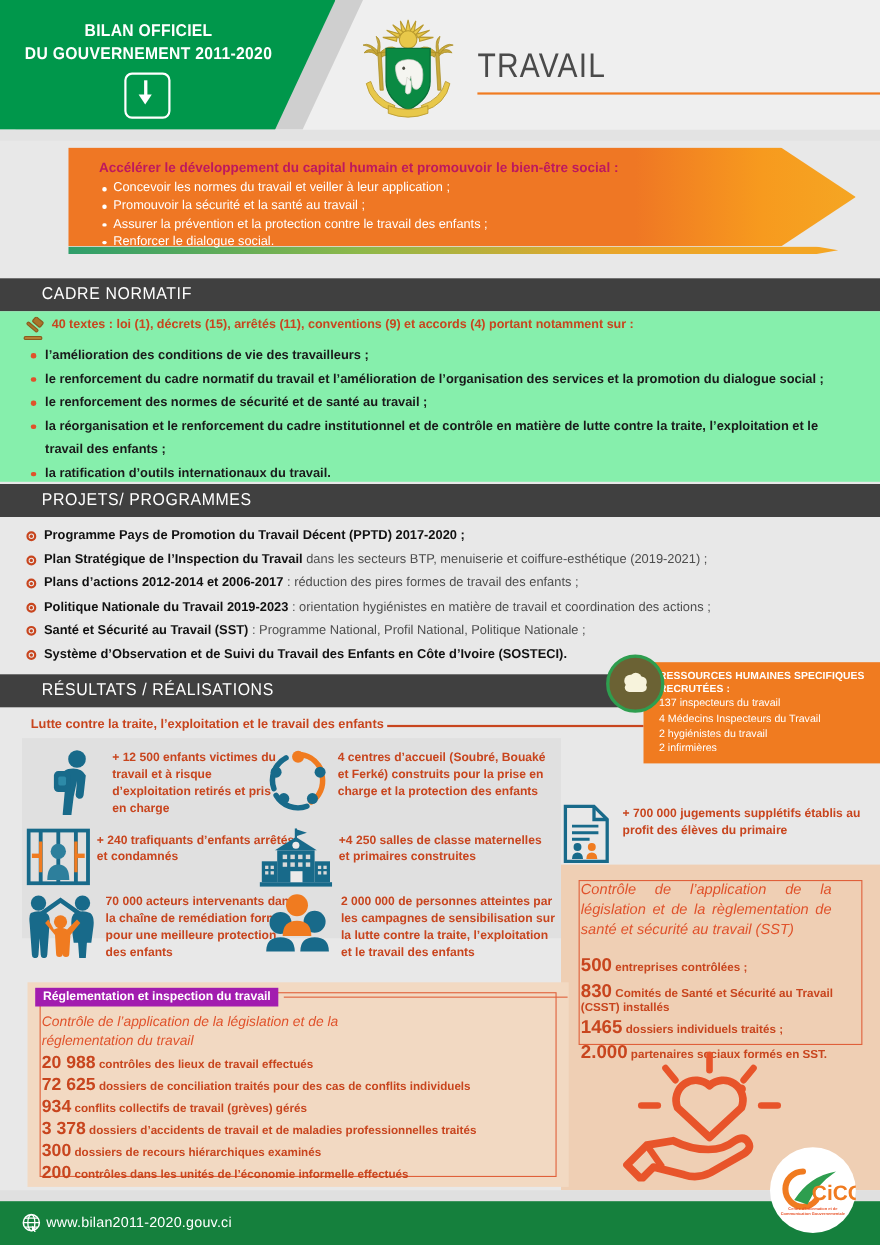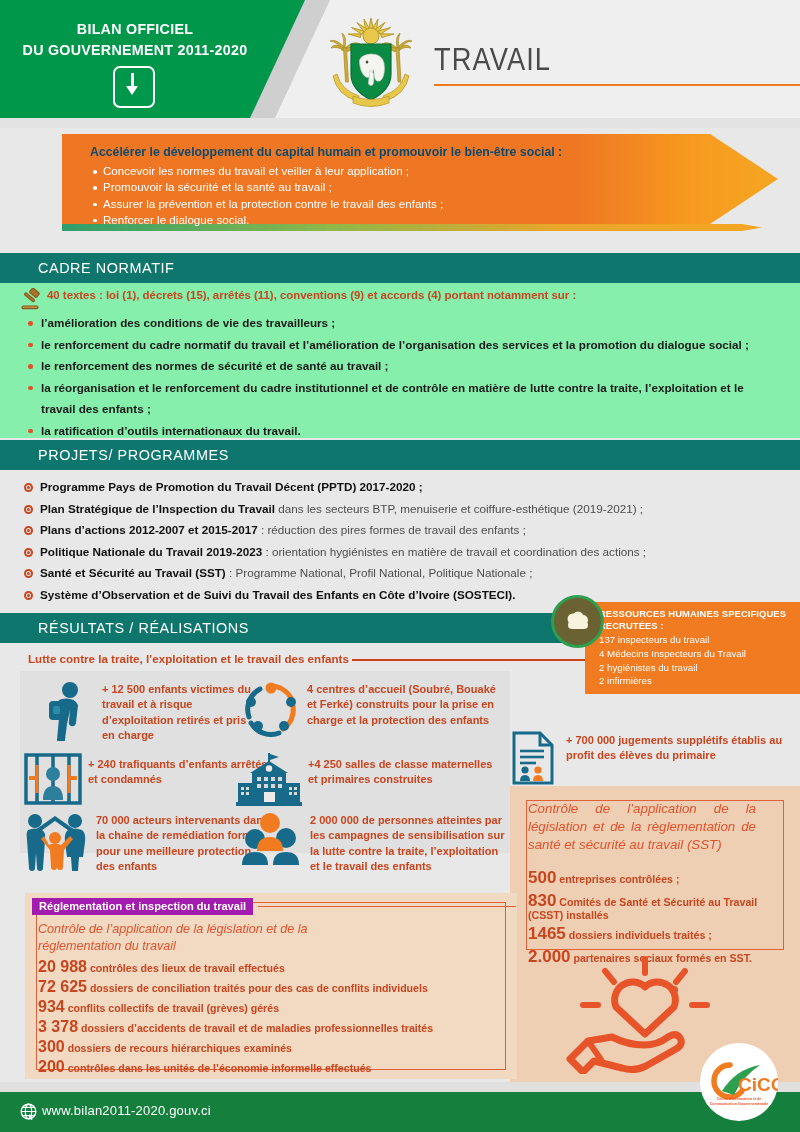--- a/index.html
+++ b/index.html
@@ -38,28 +38,28 @@
   .header-bottom-strip{position:absolute;left:0;top:118px;width:800px;height:10px;background:#e3e3e3;}
 
   
   .mission-wrap{position:absolute;left:62px;top:134px;width:716px;height:96px;}
   .mission-arrow{position:absolute;left:0;top:0;width:716px;height:90px;
      background:linear-gradient(90deg,#EF7724 0%,#EF7724 72%,#F79A1E 88%,#F5A623 100%);
      clip-path:polygon(0 0, 648px 0, 716px 45px, 648px 90px, 0 90px);}
   .mission-gradbar{position:absolute;left:0;top:90px;width:700px;height:7px;
      background:linear-gradient(90deg,#2E9E6B 0%,#8DB84A 38%,#E8A62B 70%,#F5A623 100%);
      clip-path:polygon(0 0,680px 0,700px 3.5px,680px 7px,0 7px);}
-  .mission-title{position:absolute;left:28px;top:11px;color:#0c4a6e;font-weight:bold;font-size:12.3px;}
+  .mission-title{position:absolute;left:28px;top:11px;color:#be185d;font-weight:bold;font-size:12.3px;}
   .mission-list{position:absolute;left:28px;top:29px;margin:0;padding:0;list-style:none;}
   .mission-list li{color:#fff;font-size:11.6px;line-height:16.3px;position:relative;padding-left:13px;}
   .mission-list li:before{content:"";position:absolute;left:3px;top:7px;width:3.5px;height:3.5px;
      background:#fff;border-radius:50%;}
 
   
-  .sec-head{position:absolute;left:0;width:800px;height:30px;background:#0f766e;}
+  .sec-head{position:absolute;left:0;width:800px;height:30px;background:#404040;}
   .sec-head span{position:absolute;left:38px;top:6px;color:#fff;font-size:15.5px;letter-spacing:.6px;
      transform:scaleX(.93);transform-origin:left;}
 
   
   .cadre-body{position:absolute;left:0;top:283px;width:800px;height:155px;background:#86efac;}
   .gavel{position:absolute;left:20px;top:5px;width:24px;height:22px;}
   .cadre-lead{position:absolute;left:47px;top:6px;color:#C8451E;font-weight:bold;font-size:11.4px;}
   .cadre-list{position:absolute;left:24px;top:29px;width:752px;margin:0;padding:0;list-style:none;}
   .cadre-list li{color:#1a1a1a;font-weight:bold;font-size:11.7px;line-height:21.5px;
      position:relative;padding-left:17px;}
@@ -225,21 +225,21 @@
     </ul>
   </div>
 
   <div class="sec-head" style="top:440px">
     <span>PROJETS/ PROGRAMMES</span>
   </div>
   <div class="projets-body">
     <ul class="projets-list">
       <li><b>Programme Pays de Promotion du Travail Décent (PPTD) 2017-2020 ;</b><span></span></li>
       <li><b>Plan Stratégique de l’Inspection du Travail</b><span> dans les secteurs BTP, menuiserie et coiffure-esthétique (2019-2021) ;</span></li>
-      <li><b>Plans d’actions 2012-2007 et 2015-2017</b><span> : réduction des pires formes de travail des enfants ;</span></li>
+      <li><b>Plans d’actions 2012-2014 et 2006-2017</b><span> : réduction des pires formes de travail des enfants ;</span></li>
       <li><b>Politique Nationale du Travail 2019-2023</b><span> : orientation hygiénistes en matière de travail et coordination des actions ;</span></li>
       <li><b>Santé et Sécurité au Travail (SST)</b><span> : Programme National, Profil National, Politique Nationale ;</span></li>
       <li><b>Système d’Observation et de Suivi du Travail des Enfants en Côte d’Ivoire (SOSTECI).</b><span></span></li>
     </ul>
   </div>
 
   <div class="rh-box">
     <div class="rh-title">RESSOURCES HUMAINES SPECIFIQUES RECRUTÉES :</div>
     <ul class="rh-list">
       <li>137 inspecteurs du travail</li>

